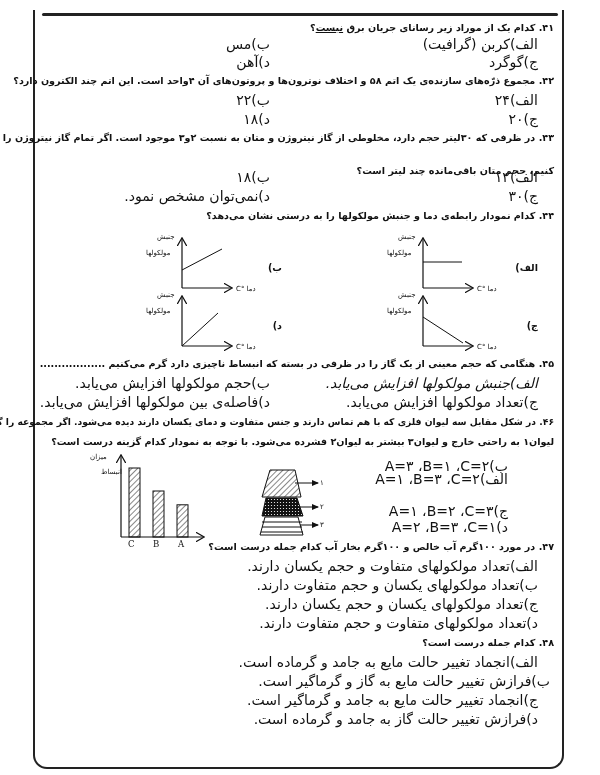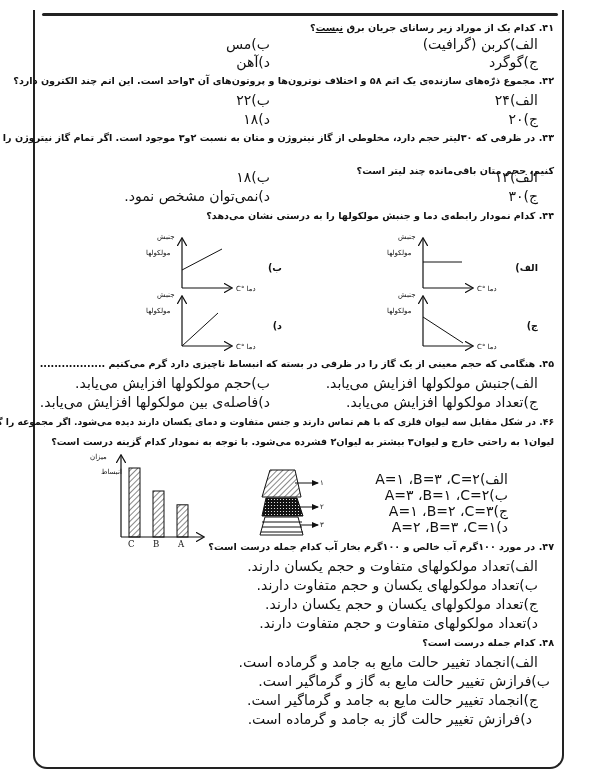--- a/index.html
+++ b/index.html
@@ -135,21 +135,21 @@
 <div class="line" style="top:341px; left:477px; font-size:7px;">دما °C</div>
 
 <div class="line" style="top:289px; left:157px; font-size:7px;">جنبش</div>
 <div class="line" style="top:305px; left:146px; font-size:7px;">مولکولها</div>
 <div class="line" style="top:341px; left:236px; font-size:7px;">دما °C</div>
 
 <div class="line q" style="top:358px;">
   <span>۴۵.</span>
   <span>هنگامی که حجم معینی از یک گاز را در ظرفی در بسته که انبساط ناچیزی دارد گرم می‌کنیم ..................</span>
 </div>
-<div class="line o" style="top:377px; right:62px;">الف)جنبش مولکولها افزایش می‌یابد.</div>
+<div class="line o" style="top:377px; right:62px;font-style:italic;">الف)جنبش مولکولها افزایش می‌یابد.</div>
 <div class="line o" style="top:377px; right:330px;text-align:center;">ب)حجم مولکولها افزایش می‌یابد.</div>
 <div class="line o" style="top:396px; right:62px;">ج)تعداد مولکولها افزایش می‌یابد.</div>
 <div class="line o" style="top:396px; right:330px;">د)فاصله‌ی بین مولکولها افزایش می‌یابد.</div>
 
 <div class="line q" style="top:416px; font-size:9.2px;">
   <span>۴۶.</span>
   <span>در شکل مقابل سه لیوان فلزی که با هم تماس دارند و جنس متفاوت و دمای یکسان دارند دیده می‌شود. اگر مجموعه را گـرم کنـیم</span>
 </div>
 <div class="line q" style="top:436px;">لیوان۱ به راحتی خارج و لیوان۳ بیشتر به لیوان۲ فشرده می‌شود. با توجه به نمودار کدام گزینه درست است؟</div>
 
@@ -157,33 +157,33 @@
 <div class="line" style="top:466px; left:87px; font-size:7px;margin-left:14px;">انبساط</div>
 <div class="line" style="top:538px; left:128px; font-size:8.5px; font-family:'DejaVu Serif',serif;">C</div>
 <div class="line" style="top:538px; left:153px; font-size:8.5px; font-family:'DejaVu Serif',serif;">B</div>
 <div class="line" style="top:538px; left:178px; font-size:8.5px; font-family:'DejaVu Serif',serif;">A</div>
 
 <div class="line" style="top:477px; left:320px; font-size:7px;">۱</div>
 <div class="line" style="top:501px; left:320px; font-size:7px;">۲</div>
 <div class="line" style="top:519px; left:320px; font-size:7px;">۳</div>
 
 <div class="line o" style="top:473px; right:92px;">الف)A=۱ ،B=۳ ،C=۲</div>
-<div class="line o" style="top:489px; right:92px;text-align:center;">ب)A=۳ ،B=۱ ،C=۲</div>
+<div class="line o" style="top:460px; right:92px;text-align:center;">ب)A=۳ ،B=۱ ،C=۲</div>
 <div class="line o" style="top:505px; right:92px;">ج)A=۱ ،B=۲ ،C=۳</div>
 <div class="line o" style="top:521px; right:92px;">د)A=۲ ،B=۳ ،C=۱</div>
 
 <div class="line q" style="top:541px; right:46px;">
   <span>۴۷.</span>
   <span>در مورد ۱۰۰گرم آب خالص و ۱۰۰گرم بخار آب کدام جمله درست است؟</span>
 </div>
 <div class="line o" style="top:560px; right:62px;">الف)تعداد مولکولهای متفاوت و حجم یکسان دارند.</div>
 <div class="line o" style="top:579px; right:62px;">ب)تعداد مولکولهای یکسان و حجم متفاوت دارند.</div>
 <div class="line o" style="top:598px; right:62px;">ج)تعداد مولکولهای یکسان و حجم یکسان دارند.</div>
 <div class="line o" style="top:617px; right:62px;">د)تعداد مولکولهای متفاوت و حجم متفاوت دارند.</div>
 
 <div class="line q" style="top:637px;">
   <span>۴۸.</span>
   <span>کدام جمله درست است؟</span>
 </div>
 <div class="line o" style="top:656px; right:62px;">الف)انجماد تغییر حالت مایع به جامد و گرماده است.</div>
 <div class="line o" style="top:675px; right:50px;">ب)فرازش تغییر حالت مایع به گاز و گرماگیر است.</div>
 <div class="line o" style="top:694px; right:62px;">ج)انجماد تغییر حالت مایع به جامد و گرماگیر است.</div>
-<div class="line o" style="top:713px; right:68px;text-align:right;">د)فرازش تغییر حالت گاز به جامد و گرماده است.</div>
+<div class="line o" style="top:713px; right:62px;text-align:right;">د)فرازش تغییر حالت گاز به جامد و گرماده است.</div>
 
 </body></html>

